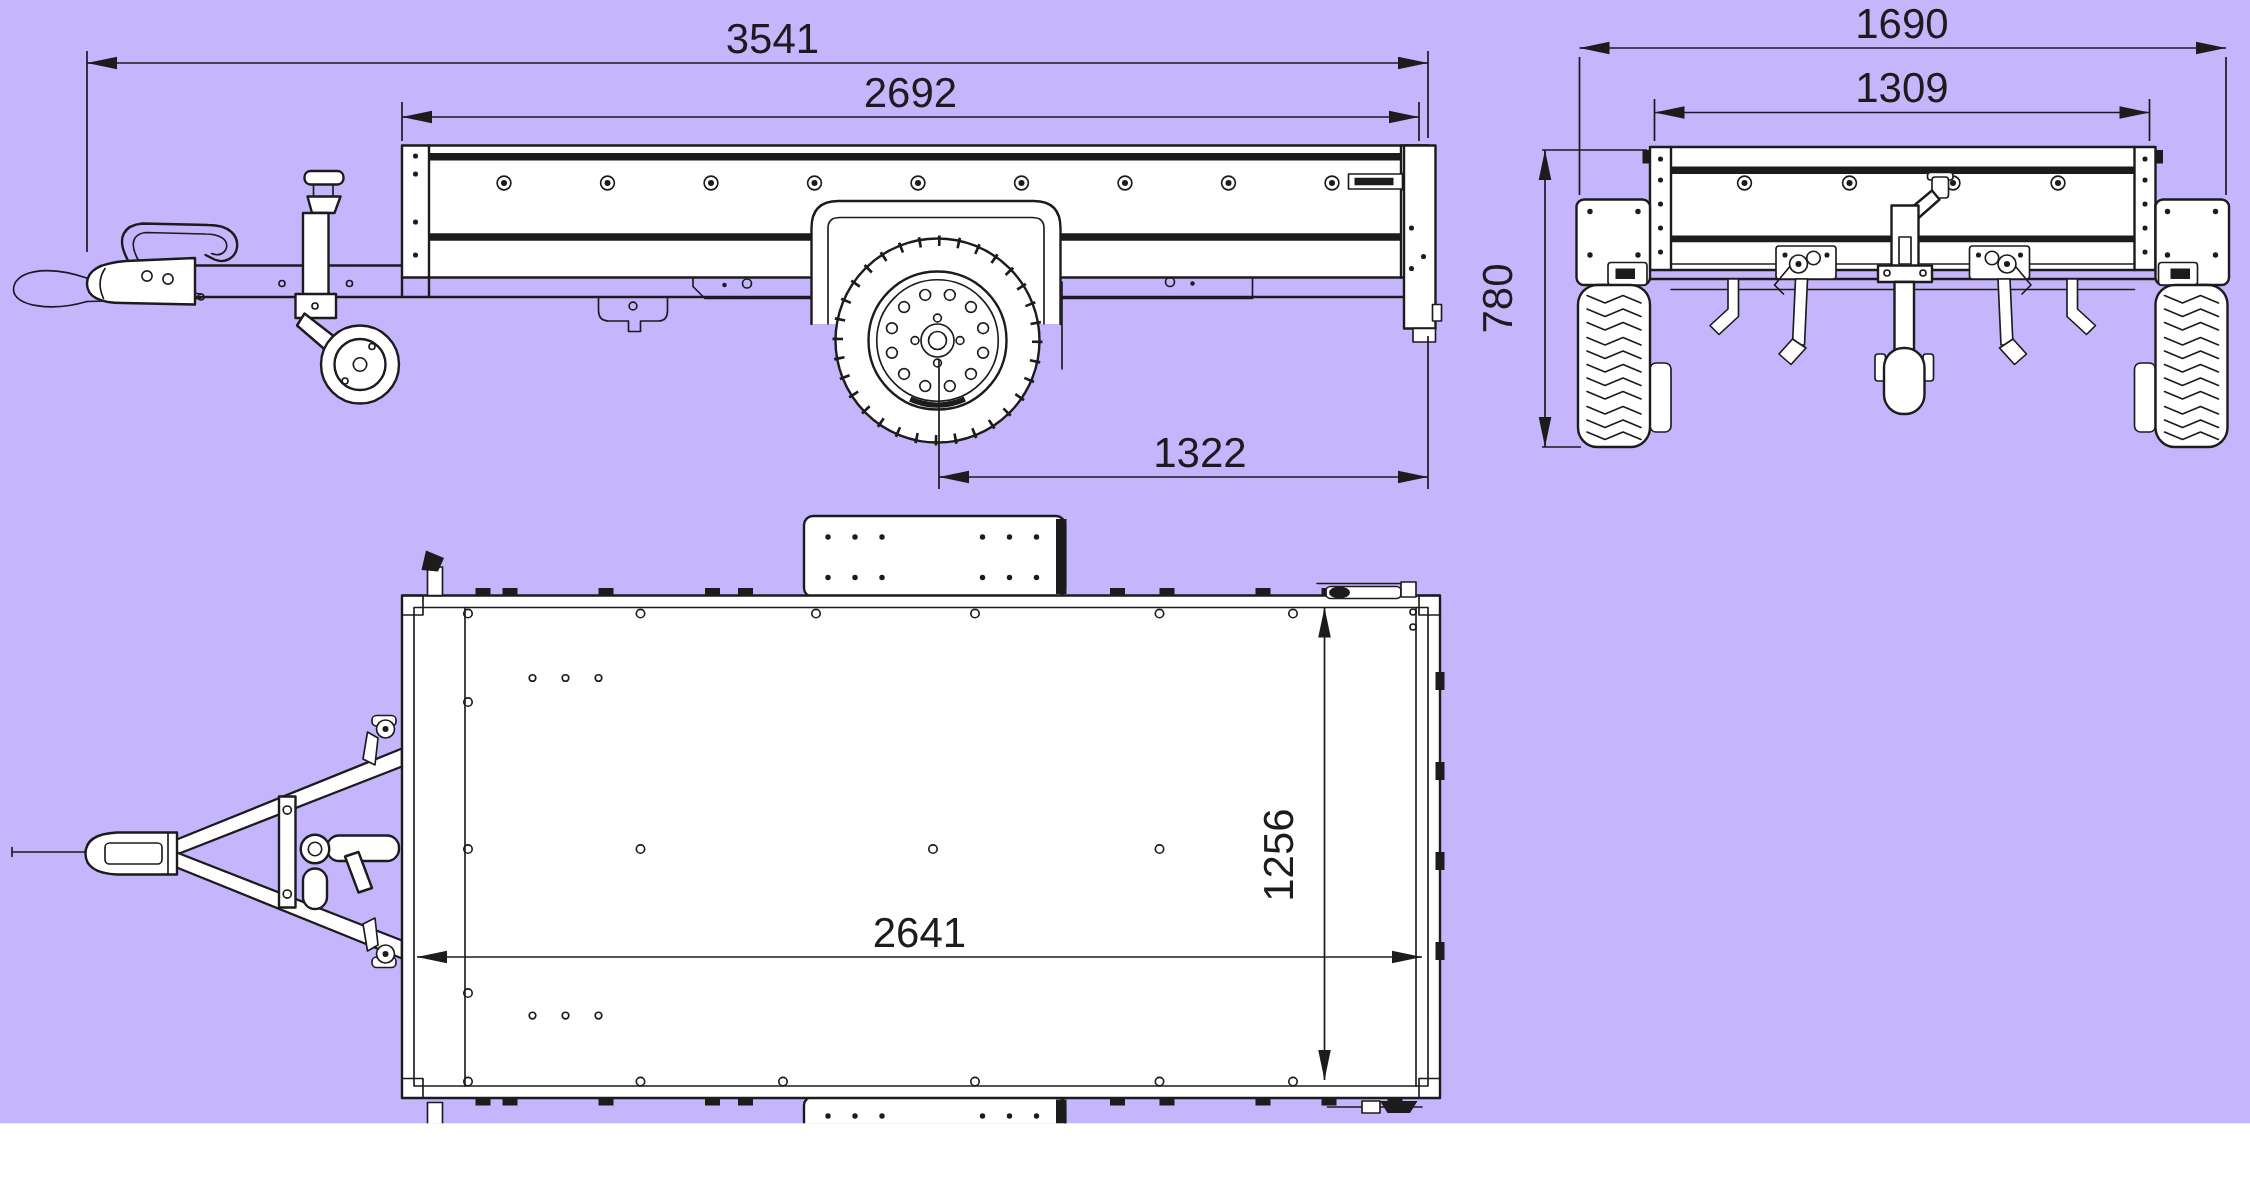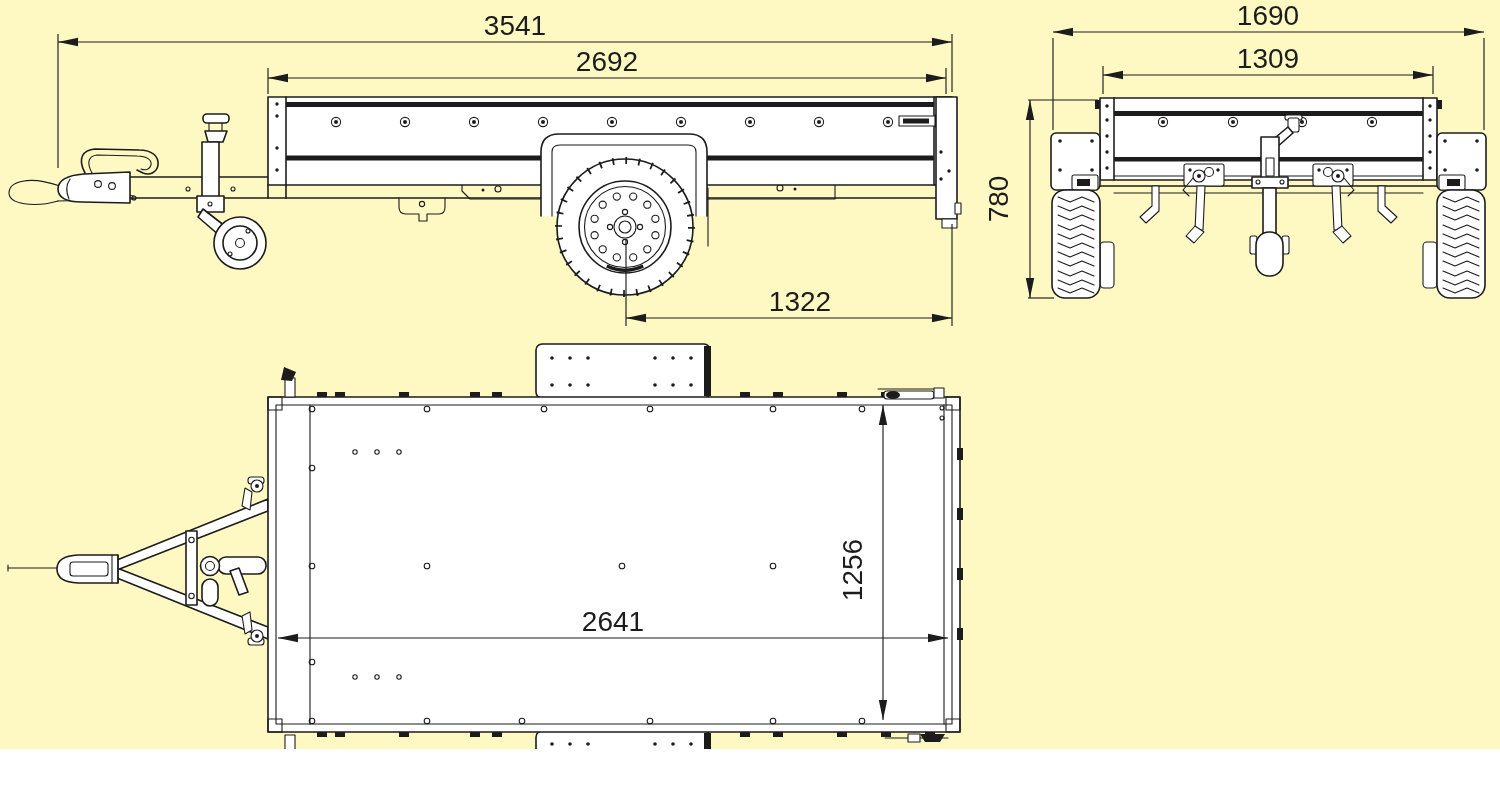--- a/index.html
+++ b/index.html
@@ -1,16 +1,16 @@
 <!DOCTYPE html>
 <html><head>
 <meta charset="utf-8">
 <style>
   html,body{margin:0;padding:0;background:#ffffff;}
-  .canvas{width:1500px;height:749px;background:#fef9c3;position:relative;overflow:hidden;}
+  .canvas{width:1500px;height:749px;background:#c4b5fd;position:relative;overflow:hidden;}
   svg{display:block;}
   .s{stroke:#1c1c1c;fill:none;stroke-width:1.6;stroke-linejoin:round;stroke-linecap:round}
   .s2{stroke:#1c1c1c;fill:none;stroke-width:1.1;stroke-linejoin:round;stroke-linecap:round}
   .w{fill:#ffffff}
   .b{fill:#1c1c1c;stroke:none}
   .d{stroke:#1c1c1c;stroke-width:1.15;fill:none}
   .t{font:28px "Liberation Sans", sans-serif;fill:#1c1c1c;text-anchor:middle}
 </style>
 </head>
 <body>

